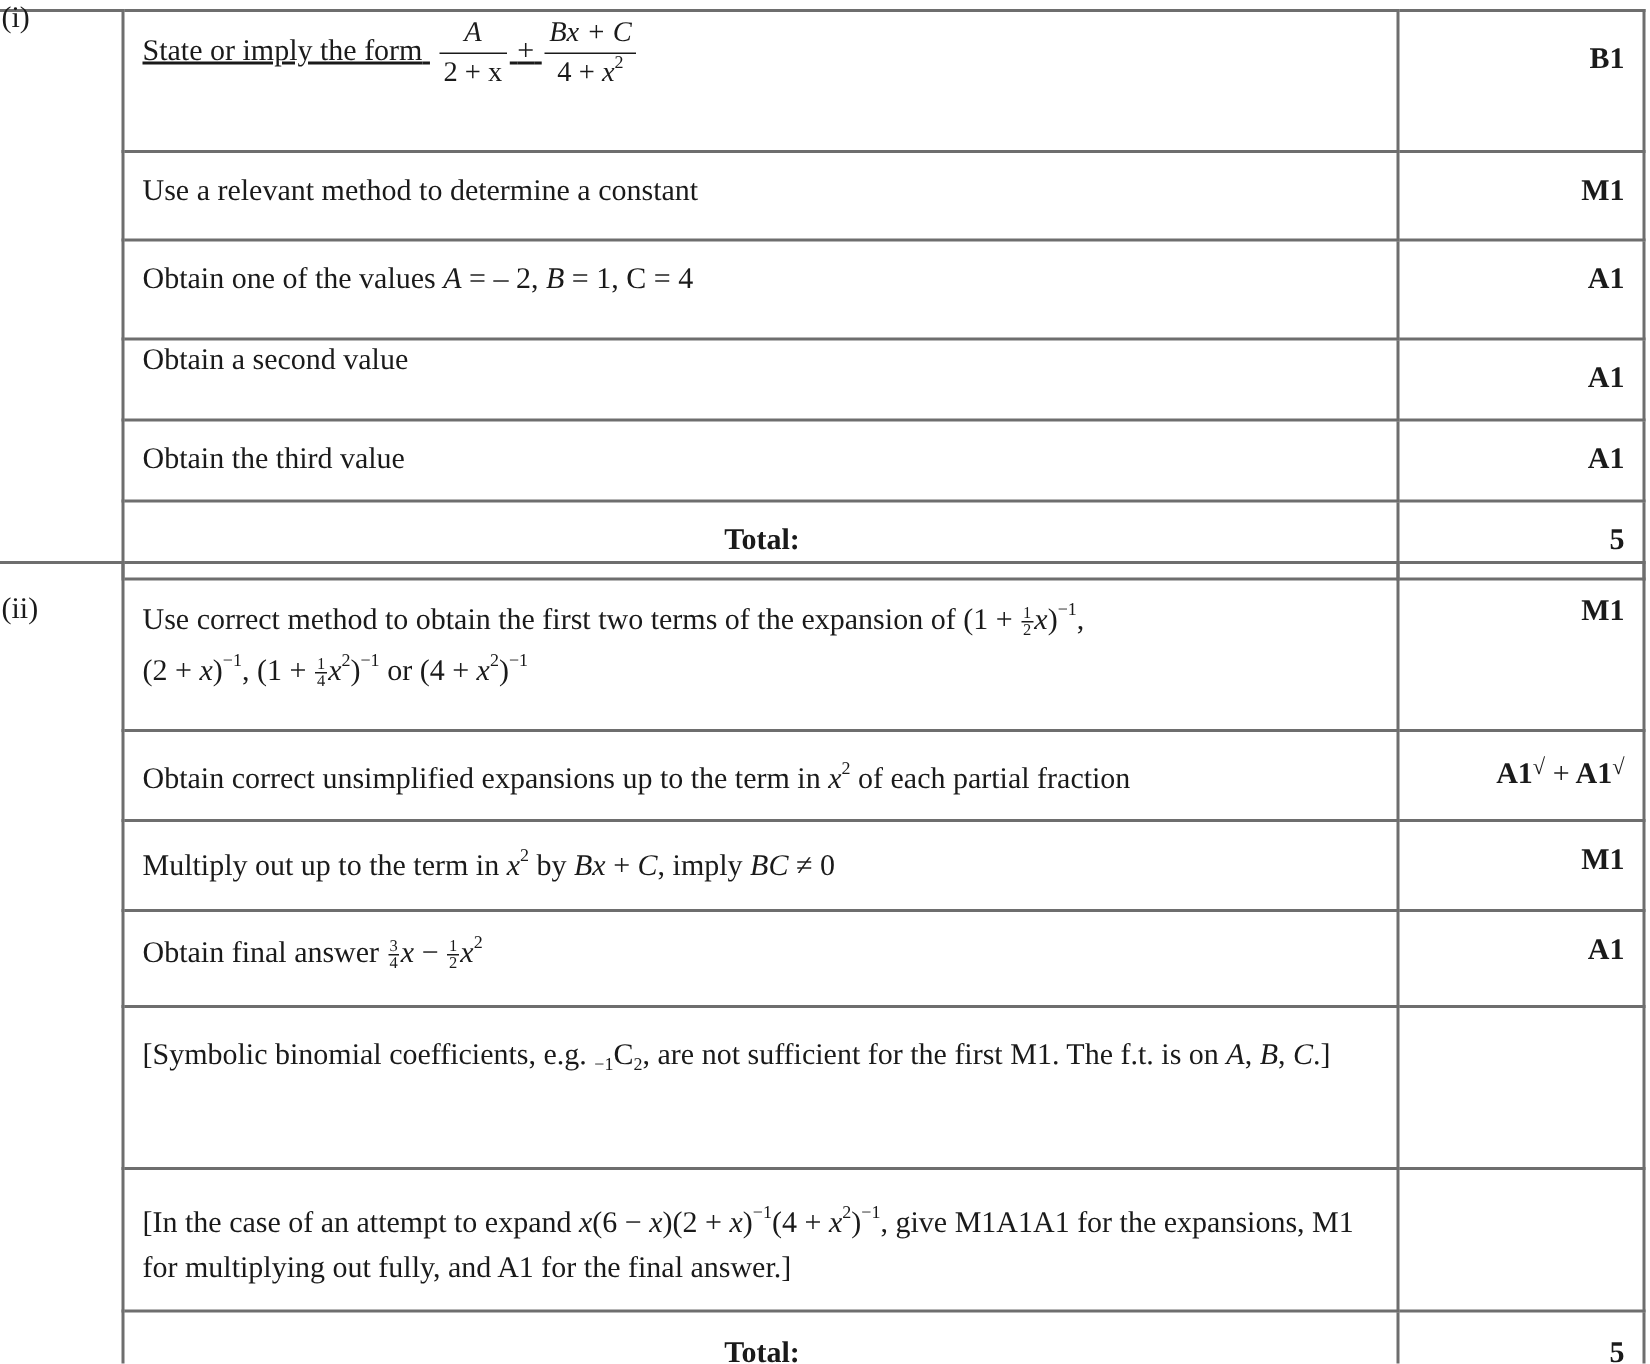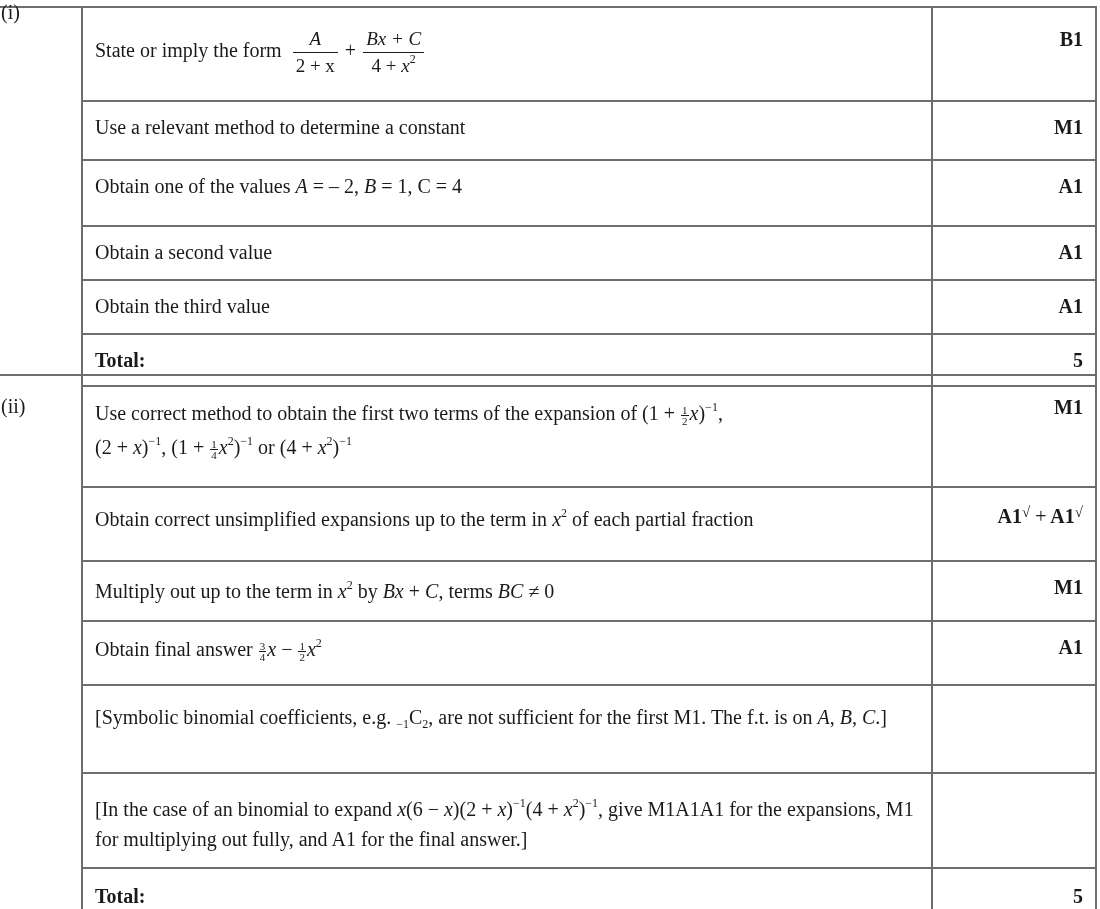--- a/index.html
+++ b/index.html
@@ -56,21 +56,21 @@
       font-weight: bold;
       padding-right: 12px !important;
     }
 
     .label-text {
       display: block;
       padding-left: 1px;
       line-height: 20px;
     }
     .total-cell {
-      text-align: left;
+      text-align: center;
       font-weight: bold;
       padding-right: 12px !important;
     }
 
     i.v { font-style: italic; }
     sup { font-size: 12px; vertical-align: 9px; line-height: 0; }
     sub { font-size: 12px; vertical-align: -4px; line-height: 0; }
     .frac {
       display: inline-block;
       vertical-align: middle;
@@ -111,21 +111,21 @@
         <col class="c-label">
         <col class="c-body">
         <col class="c-mark">
       </colgroup>
 
     <tbody>
         <tr class="hline-top" style="height:94px;">
       <td class="label" rowspan="6">
         <span class="label-text" style="margin-top:-6px;">(i)</span>
       </td>
-      <td class="body" style="padding-top:20px;">
+      <td class="body" style="padding-top:3px;text-decoration:underline;">
         <span>State or imply the form</span>
         <span class="frac" style="margin-left:6px;">
           <span class="num"><i class="v">A</i></span>
           <span class="den">2 + x</span>
         </span>
         <span>+</span>
         <span class="frac">
           <span class="num"><i class="v">Bx + C</i></span>
           <span class="den">4 + <i class="v">x</i><sup>2</sup></span>
         </span>
@@ -140,21 +140,21 @@
 
     <tr style="height:66px;">
       <td class="body" style="padding-top:14px;">
         <span>Obtain one of the values</span>
         <span><i class="v">A</i> = – 2, <i class="v">B</i> = 1, C = 4</span>
       </td>
       <td class="mark" style="padding-top:14px;">A1</td>
     </tr>
 
     <tr style="height:54px;">
-      <td class="body" style="padding-top:14px;">Obtain a second value</td>
+      <td class="body" style="padding-top:2px;">Obtain a second value</td>
       <td class="mark" style="padding-top:14px;">A1</td>
     </tr>
 
     <tr style="height:54px;">
       <td class="body" style="padding-top:14px;">Obtain the third value</td>
       <td class="mark" style="padding-top:14px;">A1</td>
     </tr>
 
     <tr class="last" style="height:52px;">
       <td class="body total-cell" style="padding-top:14px;">Total:</td>
@@ -181,64 +181,64 @@
         <span>Use correct method to obtain the first two terms of the expansion of</span>
         <span>(1 + <span class="sfrac"><span class="n">1</span><span class="d">2</span></span><i class="v">x</i>)<sup>−1</sup>,</span><br>
         <span>(2 + <i class="v">x</i>)<sup>−1</sup>,</span>
         <span>(1 + <span class="sfrac"><span class="n">1</span><span class="d">4</span></span><i class="v">x</i><sup>2</sup>)<sup>−1</sup></span>
         <span>or</span>
         <span>(4 + <i class="v">x</i><sup>2</sup>)<sup>−1</sup></span>
       </td>
       <td class="mark" style="padding-top:20px;">M1</td>
     </tr>
 
-    <tr style="height:74px;">
+    <tr style="height:60px;">
       <td class="body" style="padding-top:20px;">
         <span>Obtain correct unsimplified expansions up to the term in</span>
         <i class="v">x</i><sup>2</sup>
         <span>of each partial fraction</span>
       </td>
       <td class="mark" style="padding-top:16px;">
         <span>A1</span><span class="check">√</span>
         <span style="font-weight:normal;">+</span>
         <span>A1</span><span class="check">√</span>
       </td>
     </tr>
 
     <tr style="height:60px;">
       <td class="body" style="padding-top:18px;">
         <span>Multiply out up to the term in</span>
         <i class="v">x</i><sup>2</sup>
         <span>by</span>
-        <i class="v">Bx</i> + <i class="v">C</i><span>, terms</span>
+        <i class="v">Bx</i> + <i class="v">C</i><span>, imply</span>
         <i class="v">BC</i> ≠ 0
       </td>
       <td class="mark" style="padding-top:14px;">M1</td>
     </tr>
 
     <tr style="height:64px;margin-top:23px;">
       <td class="body" style="padding-top:16px;">
         <span>Obtain final answer</span>
         <span><span class="sfrac"><span class="n">3</span><span class="d">4</span></span><i class="v">x</i> − <span class="sfrac"><span class="n">1</span><span class="d">2</span></span><i class="v">x</i><sup>2</sup></span>
       </td>
       <td class="mark" style="padding-top:14px;">A1</td>
     </tr>
 
-    <tr style="height:88px;">
+    <tr style="height:108px;">
       <td class="body" style="padding-top:16px; line-height:30px;">
         <span>[Symbolic binomial coefficients, e.g.</span>
         <sub>−1</sub>C<sub>2</sub><span>, are not sufficient for the first M1. The f.t. is on</span>
         <i class="v">A</i>, <i class="v">B</i>, <i class="v">C</i>.]
       </td>
       <td class="mark"></td>
     </tr>
 
     <tr style="height:95px;">
       <td class="body" style="padding-top:20px; line-height:30px;">
-        <span>[In the case of an binomial to expand</span>
+        <span>[In the case of an attempt to expand</span>
         <span><i class="v">x</i>(6 − <i class="v">x</i>)(2 + <i class="v">x</i>)<sup>−1</sup>(4 + <i class="v">x</i><sup>2</sup>)<sup>−1</sup></span><span>, give M1A1A1 for the expansions, M1 for multiplying out fully, and A1 for the final answer.]</span>
       </td>
       <td class="mark"></td>
     </tr>
 
     <tr class="last" style="height:54px;">
       <td class="body total-cell" style="padding-top:16px;">Total:</td>
       <td class="mark" style="padding-top:16px;">5</td>
     </tr>
   </tbody>

